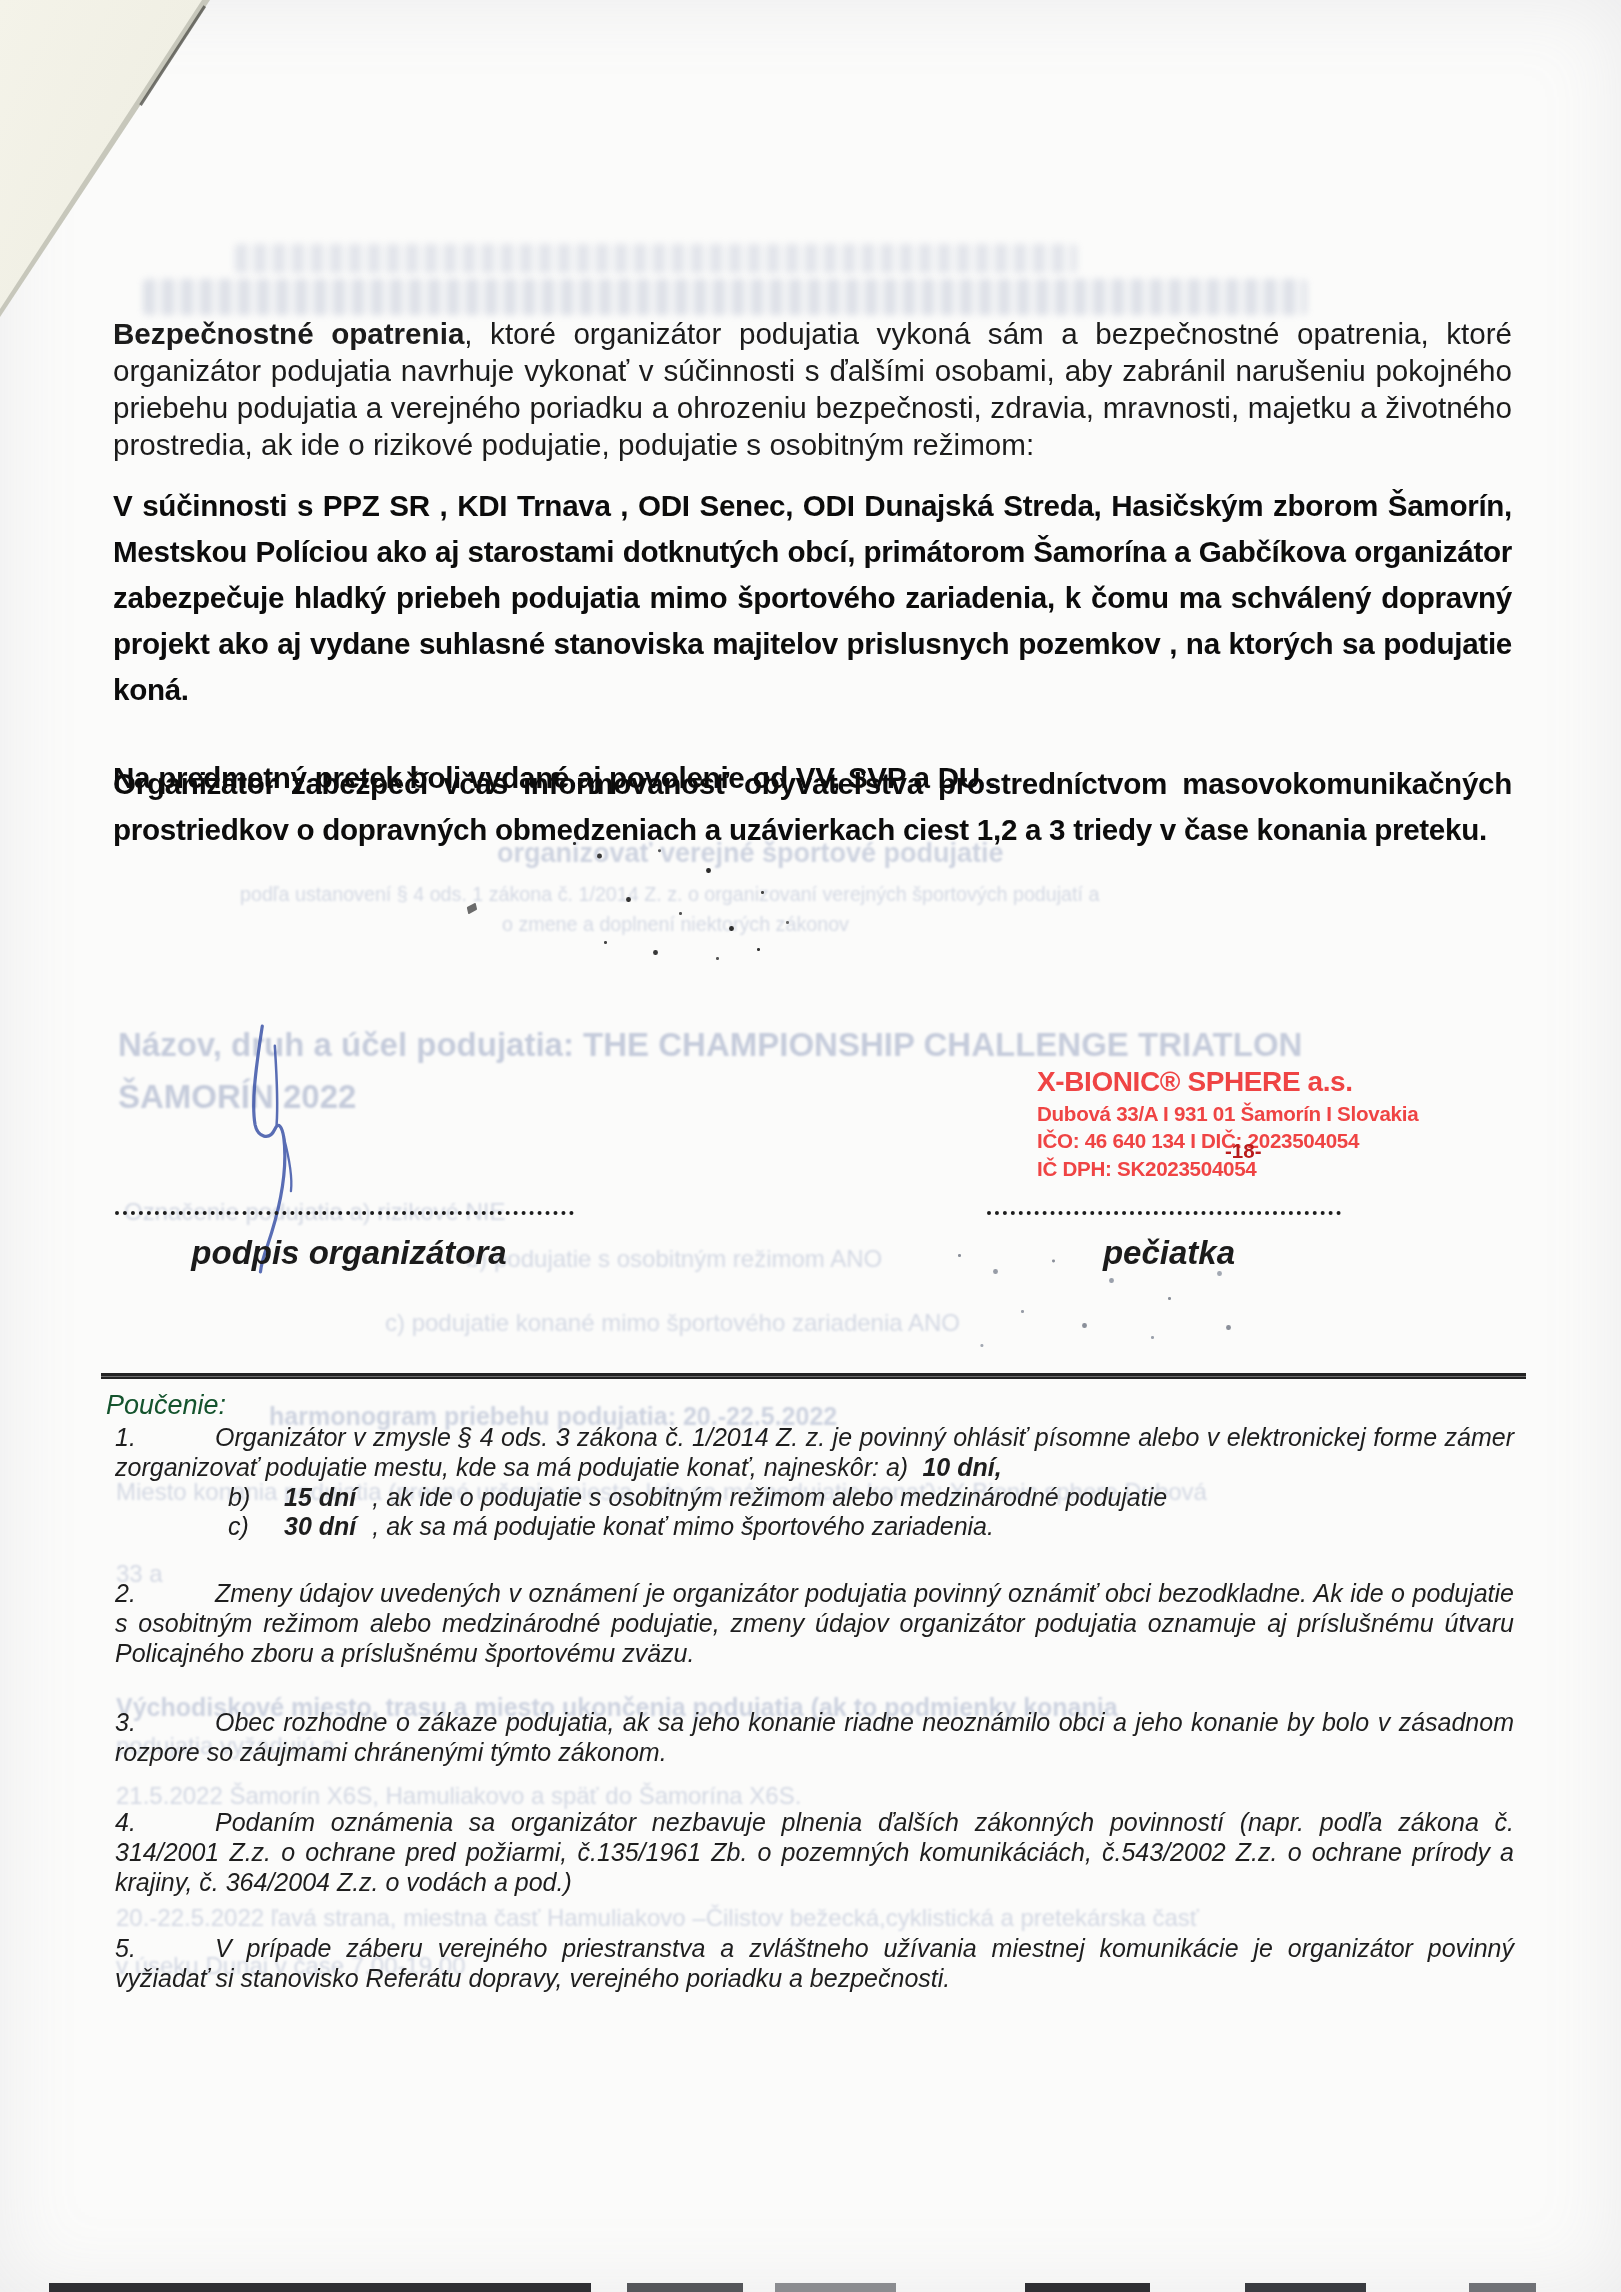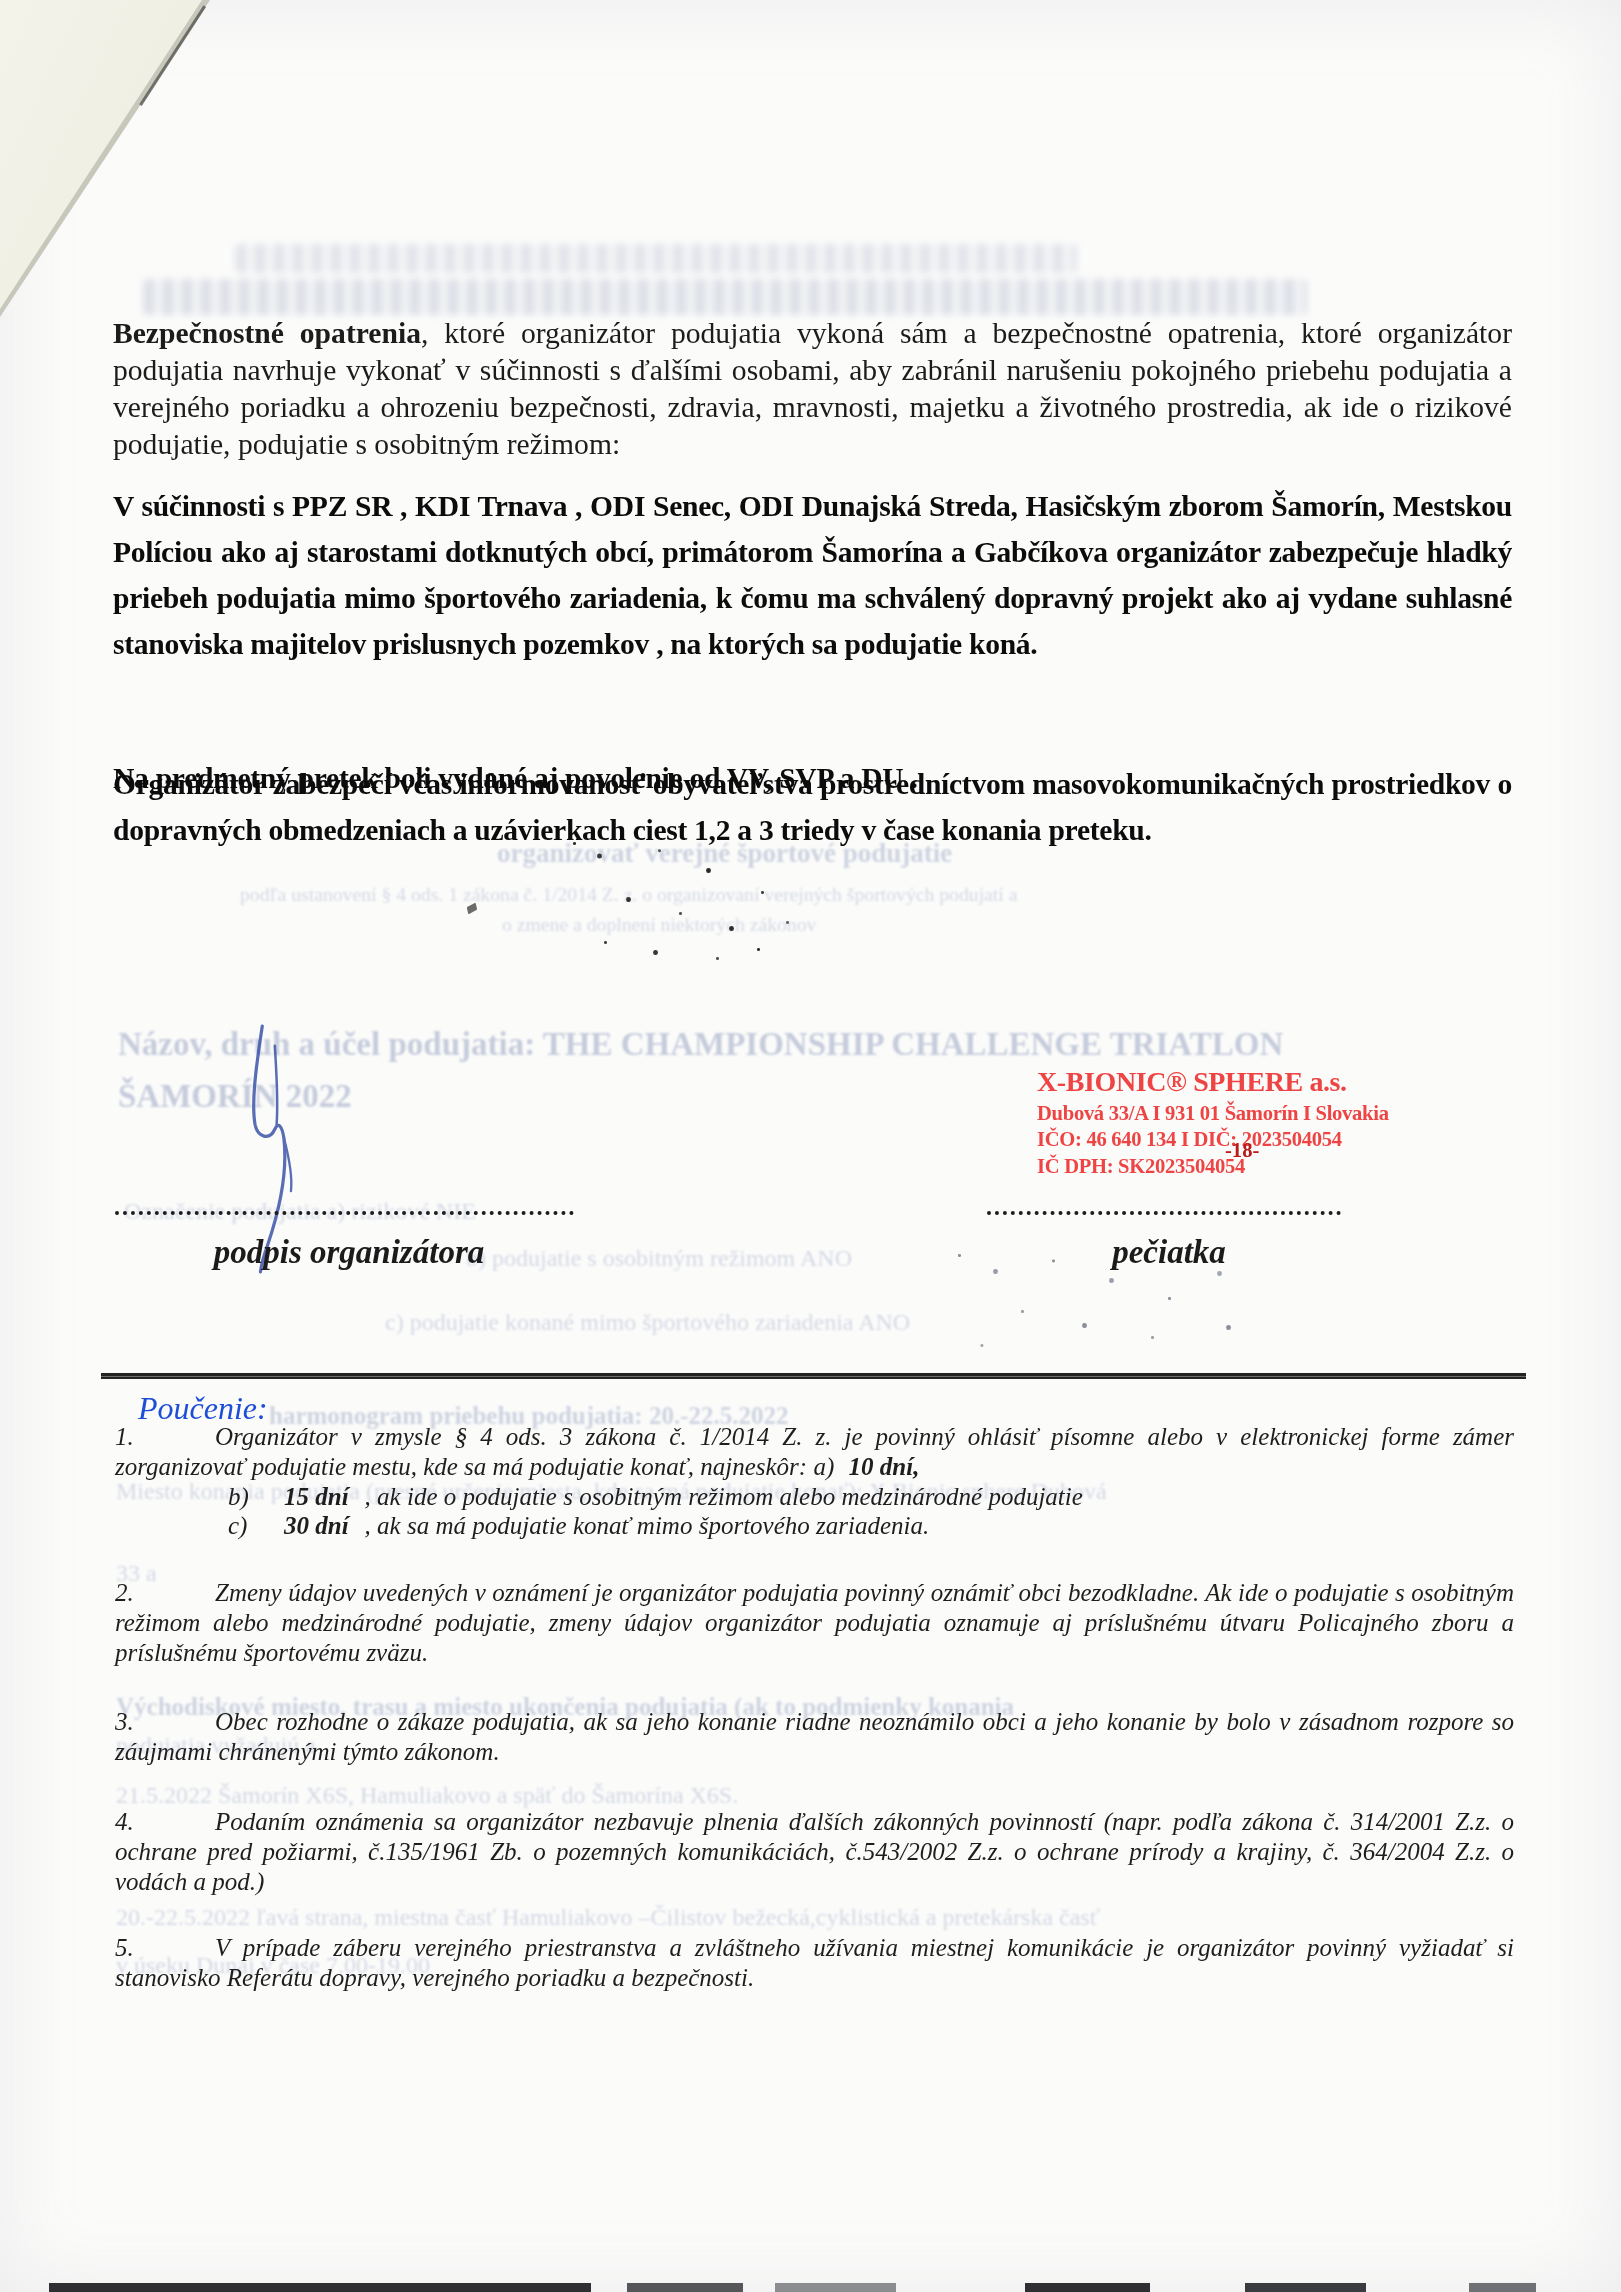--- a/index.html
+++ b/index.html
@@ -1,17 +1,17 @@
 <!DOCTYPE html>
 <html style="font-size:14.3px"><head>
 <meta charset="utf-8">
 <style>
   html,body{margin:0;padding:0;background:#e9e9ea;}
   #page{position:relative;width:1621px;height:2293px;background:#fbfbfa;
-        font-family:Liberation Serif, serif;overflow:hidden;
+        font-family:Liberation Sans, sans-serif;overflow:hidden;
         box-shadow:inset 0 0 81px rgba(140,145,155,.14);}
   .abs{position:absolute;}
   
   #fold-under{position:absolute;left:0;top:0;width:219px;height:322px;background:#c7c7bb;
               clip-path:polygon(0 0,210px 0,0 317px);}
   #fold-face{position:absolute;left:0;top:0;width:219px;height:322px;
              background:linear-gradient(115deg,#f4f3e9,#edece0);
              clip-path:polygon(0 0,202px 0,0 309px);}
   #fold-line{position:absolute;left:206px;top:7.2px;width:118px;height:2.7px;background:#55554f;
              transform-origin:0 0;transform:rotate(123deg);opacity:.8;}
@@ -29,21 +29,21 @@
   .siglabel{position:absolute;font-size:33px;font-weight:bold;font-style:italic;
             color:#1b1b1b;text-align:center;}
   
   #divider{position:absolute;left:101px;top:1373px;width:1425px;height:6.3px;
            background:linear-gradient(#232323 0 2.7px,#6d6d6d 2.7px 3.6px,#232323 3.6px 6.3px);}
   
   .notice{position:absolute;left:115px;width:1399px;font-style:italic;color:#1e1e1e;
           font-size:25px;line-height:30px;text-align:justify;}
   .notice .num{position:absolute;left:0;top:0;}
   .notice p{margin:0;text-indent:100px;}
-  .nhead{position:absolute;left:106px;top:1390px;font-style:italic;font-size:32px;color:#1d4ed8;margin-left:32px;}
+  .nhead{position:absolute;left:106px;top:1390px;font-style:italic;font-size:27px;color:#14532d;}
   .sub{position:absolute;left:228px;font-style:italic;font-size:25px;color:#1e1e1e;white-space:nowrap;}
   .sub .lbl{display:inline-block;width:56px;}
   .sub b{margin-right:16px;}
   .btail{font-weight:bold;margin-left:14.3px;}
   
   .ghost{position:absolute;color:#6e7fa9;white-space:nowrap;filter:blur(1.2px);
          opacity:.32;font-weight:bold;}
   .ghost.sm{font-weight:normal;opacity:.28;}
   .smudge{position:absolute;border-radius:4.5px;filter:blur(3.6px);opacity:.55;
           background:repeating-linear-gradient(90deg,rgba(130,142,175,.38) 0 11.6px,rgba(130,142,175,.06) 11.6px 19px);}

